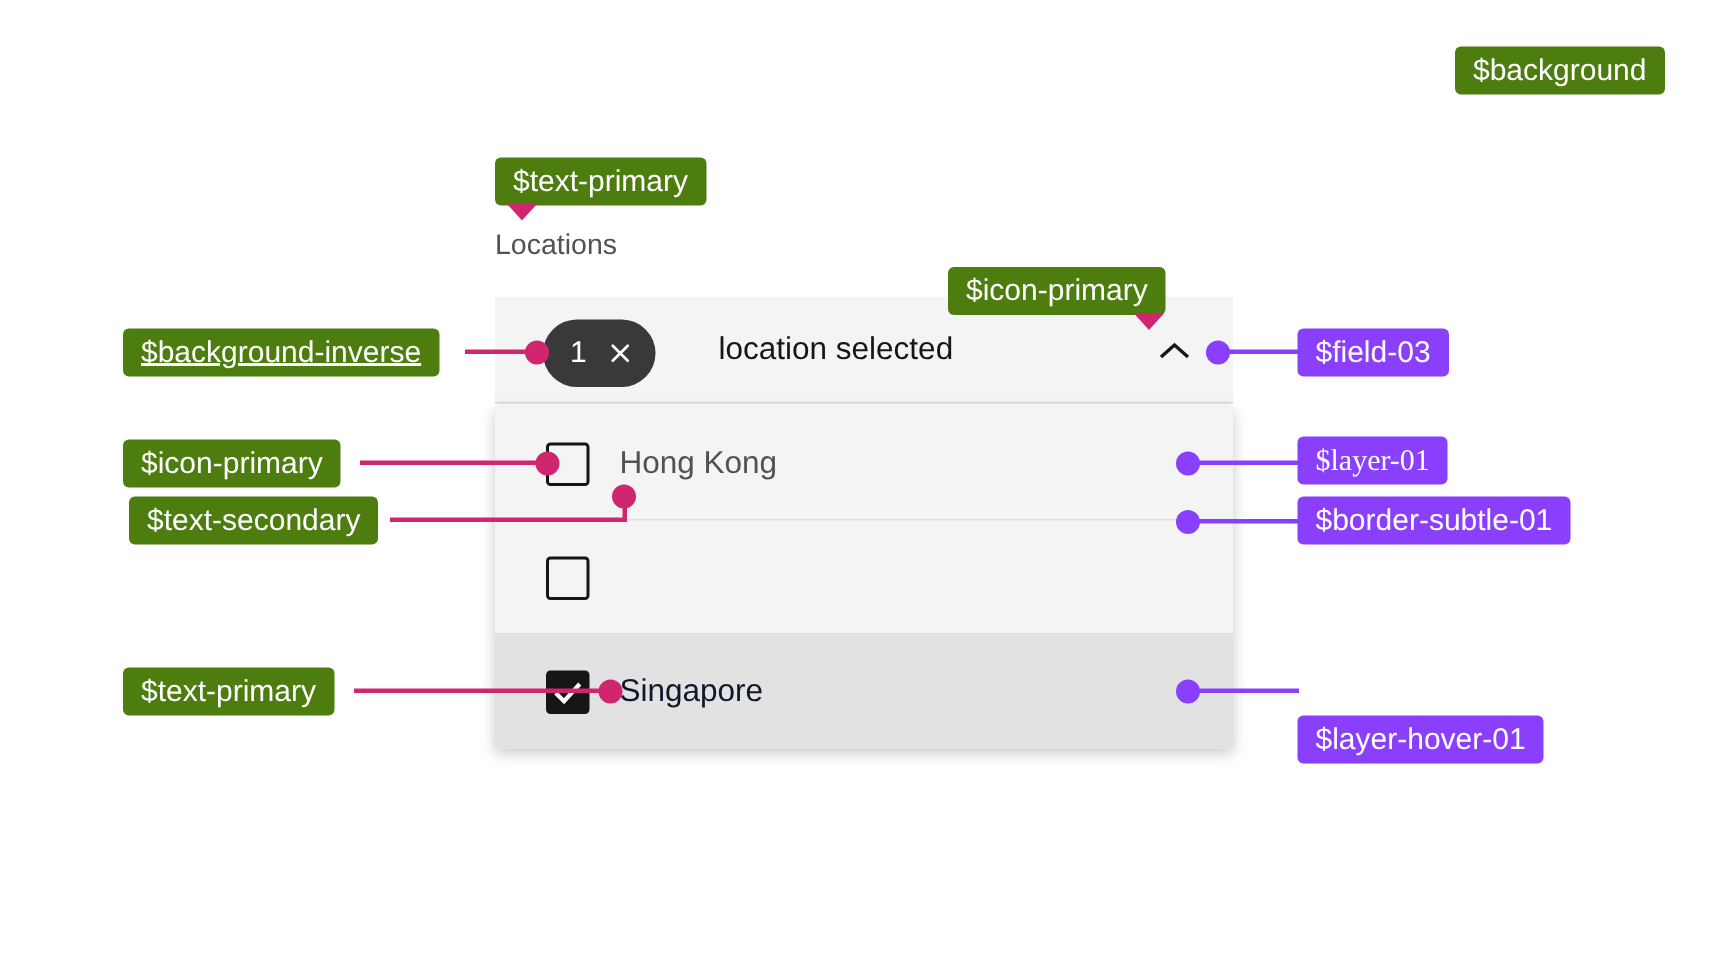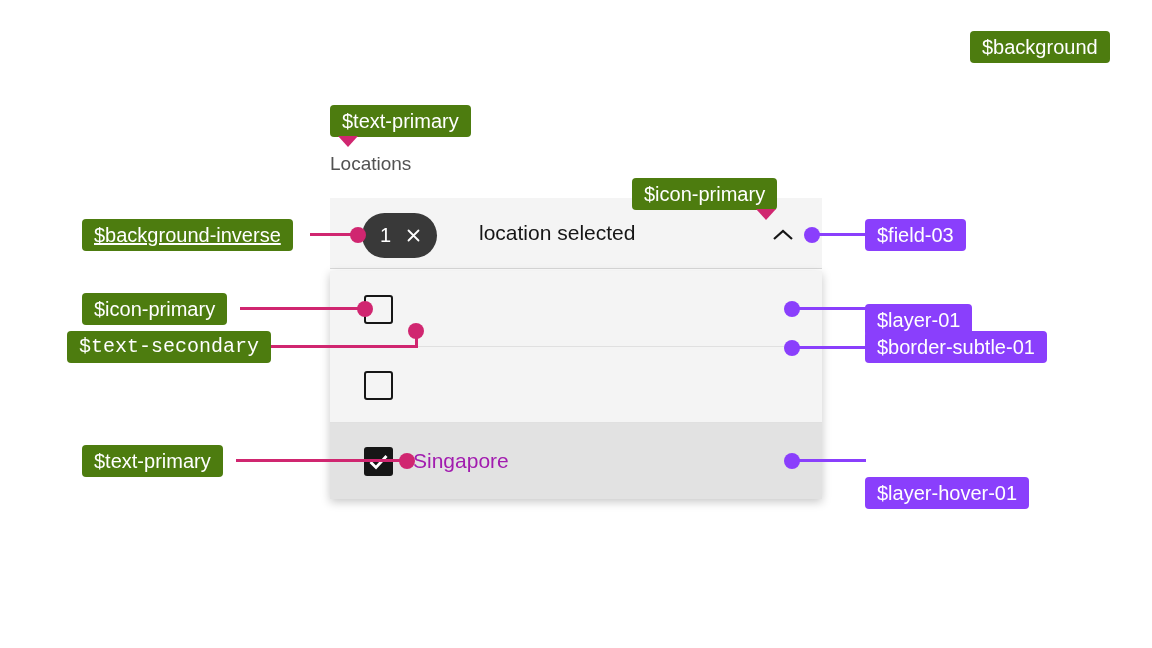--- a/index.html
+++ b/index.html
@@ -37,21 +37,21 @@
   .menu{position:absolute;left:330px;top:271px;width:492px;background:#f4f4f4;
         box-shadow:0 3px 9px rgba(0,0,0,0.22);z-index:1;}
   .option{position:relative;height:76px;box-sizing:border-box;cursor:pointer;}
   .option.bordered{border-bottom:1px solid #e0e0e0;}
   .option.hover{background:#e2e2e2;}
   .cbox{position:absolute;left:34px;top:24px;width:29px;height:29px;box-sizing:border-box;
         border:2.5px solid #161616;border-radius:3px;background:transparent;}
   .cbox.checked{background:#161616;border:none;display:flex;align-items:center;justify-content:center;}
   .opt-label{position:absolute;left:83px;top:0;height:76px;display:flex;align-items:center;font-size:21px;}
   .opt-label.secondary{color:#525252;}
-  .opt-label.primary{color:#a21caf;}
+  .opt-label.primary{color:#0f172a;}
 </style>
 </head>
 <body>
 
 <div class="canvas">
 
   <div class="dd-label">Locations</div>
 
   <div class="field">
     <div class="tag">
@@ -66,20 +66,21 @@
     <div class="chevron">
       <svg width="22" height="12" viewBox="0 0 22 12">
         <path d="M2 10 L11 2 L20 10" stroke="#161616" stroke-width="2.2" fill="none"></path>
       </svg>
     </div>
   </div>
 
   <div class="menu">
     <div class="option bordered">
       <span class="cbox"></span>
+      <span class="opt-label secondary">Hong Kong</span>
     </div>
     <div class="option bordered">
       <span class="cbox"></span>
     </div>
     <div class="option hover">
       <span class="cbox checked">
         <svg width="29" height="29" viewBox="0 0 29 29">
           <path d="M6.5 15 L12 20.5 L22.5 9" stroke="#ffffff" stroke-width="2.8" fill="none"></path>
         </svg>
       </span>
@@ -89,29 +90,29 @@
 
   <div class="pill pink" style="left:970px;top:31px;">$background</div>
 
   <div class="pill pink" style="left:330px;top:105px;">$text-primary</div>
   <div class="tail" style="left:338px;top:136px;"></div>
 
   <div class="pill pink" style="left:82px;top:219px;text-decoration:underline;">$background-inverse</div>
 
   <div class="pill pink" style="left:82px;top:293px;">$icon-primary</div>
 
-  <div class="pill pink" style="left:67px;top:331px;font-family:Liberation Mono, monospace;">$text-secondary</div>
+  <div class="pill pink" style="left:86px;top:331px;">$text-secondary</div>
 
   <div class="pill pink" style="left:82px;top:445px;">$text-primary</div>
 
   <div class="pill pink" style="left:632px;top:178px;">$icon-primary</div>
   <div class="tail" style="left:756px;top:209px;"></div>
 
   <div class="pill purple" style="left:865px;top:219px;">$field-03</div>
-  <div class="pill purple" style="left:865px;top:304px;">$layer-01</div>
+  <div class="pill purple" style="left:865px;top:291px;font-family:Liberation Serif, serif;">$layer-01</div>
   <div class="pill purple" style="left:865px;top:331px;">$border-subtle-01</div>
   <div class="pill purple" style="left:865px;top:445px;margin-top:32px;">$layer-hover-01</div>
 
   <div class="line pink" style="left:310px;top:233px;width:48px;"></div>
   <div class="dot pink" style="left:350px;top:227px;"></div>
 
   <div class="line pink" style="left:240px;top:307px;width:120px;"></div>
   <div class="dot pink" style="left:357px;top:301px;"></div>
 
   <div class="line pink" style="left:260px;top:345px;width:158px;"></div>

